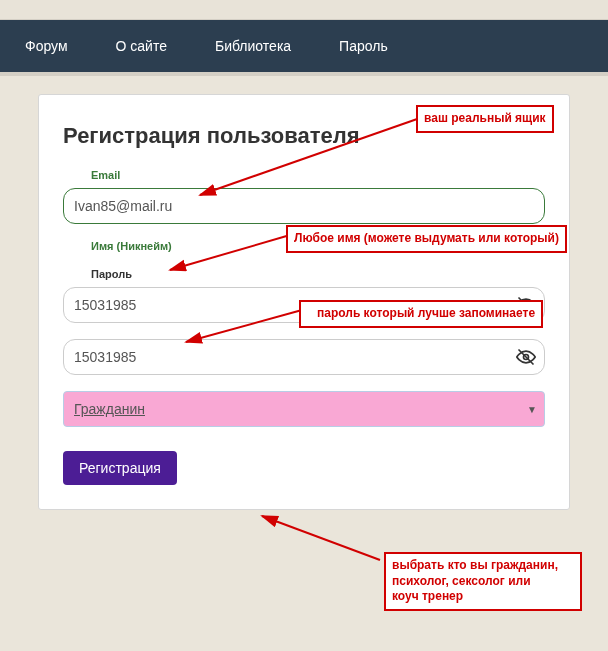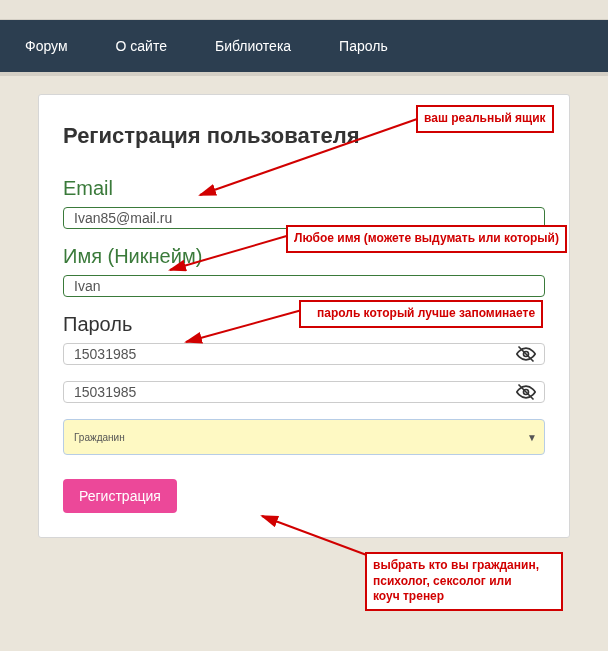--- a/index.html
+++ b/index.html
@@ -46,36 +46,37 @@
     background: #fff;
     border: 1px solid #d6d6d6;
     border-radius: 3px;
     width: 532px;
     padding: 28px 24px 24px 24px;
   }
   .heading {
     font-size: 22px;
     color: #333;
     font-weight: bold;
-    margin-bottom: 28px;
+    margin-bottom: 20px;
   }
   .form-group { margin-bottom: 16px; }
   .label {
-    font-size: 20px;
-    font-weight: normal;
+    font-size: 11px;
+    font-weight: bold;
     color: #333;
     display: block;
     margin-bottom: 7px;
+    margin-left: 28px;
   }
   .label.green { color: #3a7a3a; }
   .input {
     width: 100%;
-    height: 22px;
+    height: 36px;
     border: 1px solid #ccc;
-    border-radius: 4px;
+    border-radius: 12px;
     padding: 0 10px;
     font-size: 14px;
     color: #555;
     background: #fff;
   }
   .input.green-border { border-color: #3a7a3a; }
   .input-wrap { position: relative; }
   .eye-btn {
     position: absolute;
     right: 8px;
@@ -87,38 +88,39 @@
     display: flex;
     align-items: center;
     justify-content: center;
   }
   .select {
     width: 100%;
     height: 36px;
     border: 1px solid #b7cde6;
     border-radius: 4px;
     padding: 0 10px;
-    font-size: 10px;
+    font-size: 14px;
     color: #555;
-    background: #fef9c3;
+    background: #f9a8d4;
     appearance: none;
     cursor: pointer;
+    text-decoration: underline;
   }
   .select-wrap { position: relative; }
   .select-arrow {
     position: absolute;
     right: 8px;
     top: 50%;
     transform: translateY(-50%);
     pointer-events: none;
     color: #555;
     font-size: 10px;
   }
   .submit-btn {
-    background: #ec4899;
+    background: #4c1d95;
     color: #fff;
     border: none;
     border-radius: 4px;
     padding: 9px 16px;
     font-size: 14px;
     cursor: pointer;
     margin-top: 8px;
   }
   
   .callout {
@@ -157,21 +159,20 @@
   <div class="panel">
     <h2 class="heading">Регистрация пользователя</h2>
 
     <div class="form-group">
       <label class="label green">Email</label>
       <input class="input green-border" value="Ivan85@mail.ru" style="">
     </div>
 
     <div class="form-group">
       <label class="label green">Имя (Никнейм)</label>
-      <input class="input green-border" value="Ivan" style="">
     </div>
 
     <div class="form-group">
       <label class="label">Пароль</label>
       <div class="input-wrap">
         <input class="input" value="15031985" style="">
         <span class="eye-btn">
           <svg width="20" height="20" viewBox="0 0 24 24" fill="none" stroke="#333" stroke-width="2">
             <path d="M1 12s4-7 11-7 11 7 11 7-4 7-11 7S1 12 1 12z"></path>
             <circle cx="12" cy="12" r="3"></circle>
@@ -203,21 +204,21 @@
       </div>
     </div>
 
     <button class="submit-btn">Регистрация</button>
   </div>
 </div>
 
 <div class="callout" style="left:416px; top:105px;">ваш реальный ящик</div>
 <div class="callout" style="left:286px; top:225px;">Любое имя (можете выдумать или который)</div>
 <div class="callout" style="left:299px; top:300px;padding-left:16px;">пароль который лучше запоминаете</div>
-<div class="callout" style="left:365px; top:552px; width:198px;">выбрать кто вы гражданин,
+<div class="callout" style="left:384px; top:552px; width:198px;">выбрать кто вы гражданин,
 психолог, сексолог или
 коуч тренер</div>
 
 <svg class="arrow-svg" style="left:0; top:0;" width="608" height="651">
   <defs>
     <marker id="ah" markerWidth="10" markerHeight="10" refX="8" refY="3" orient="auto">
       <path d="M0,0 L0,6 L9,3 z" fill="#d10000"></path>
     </marker>
   </defs>
 

